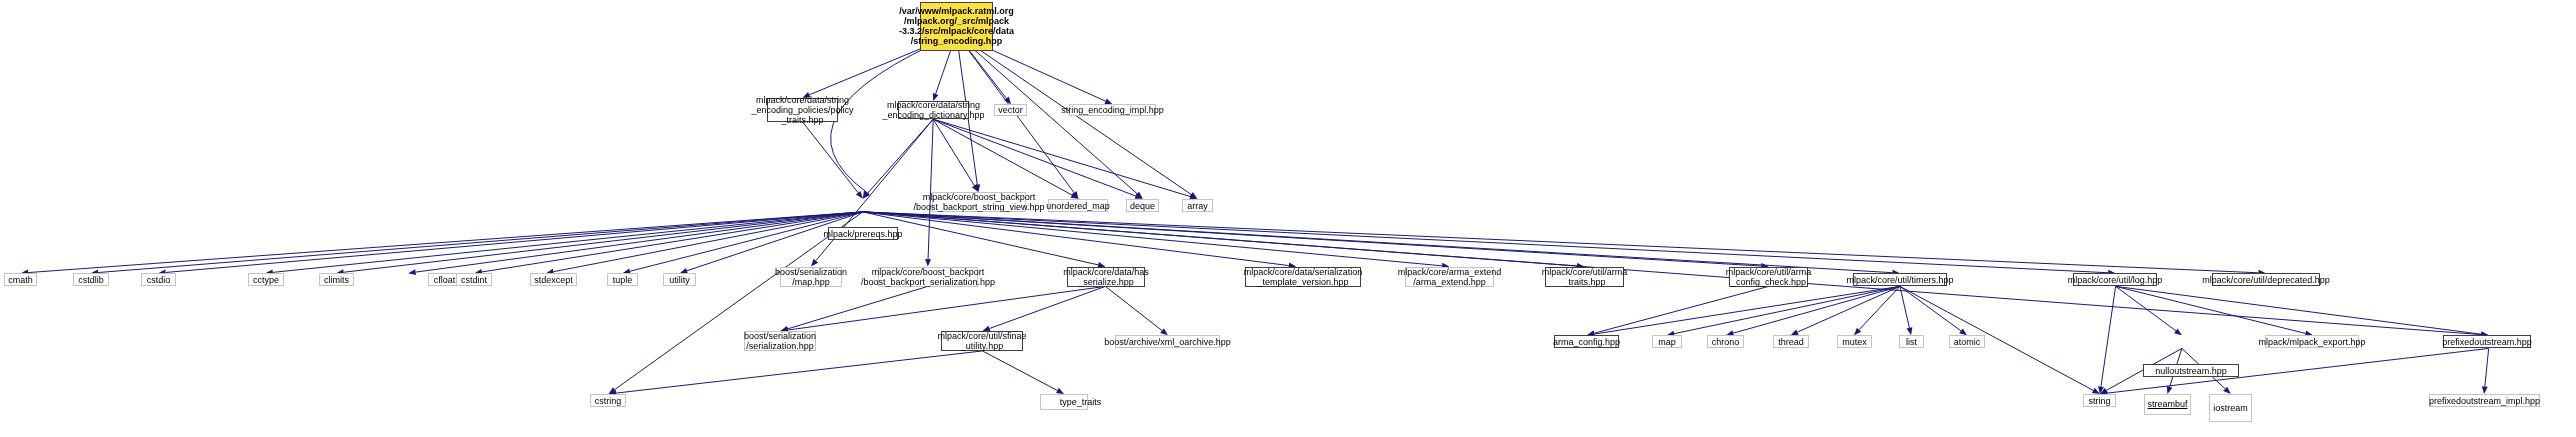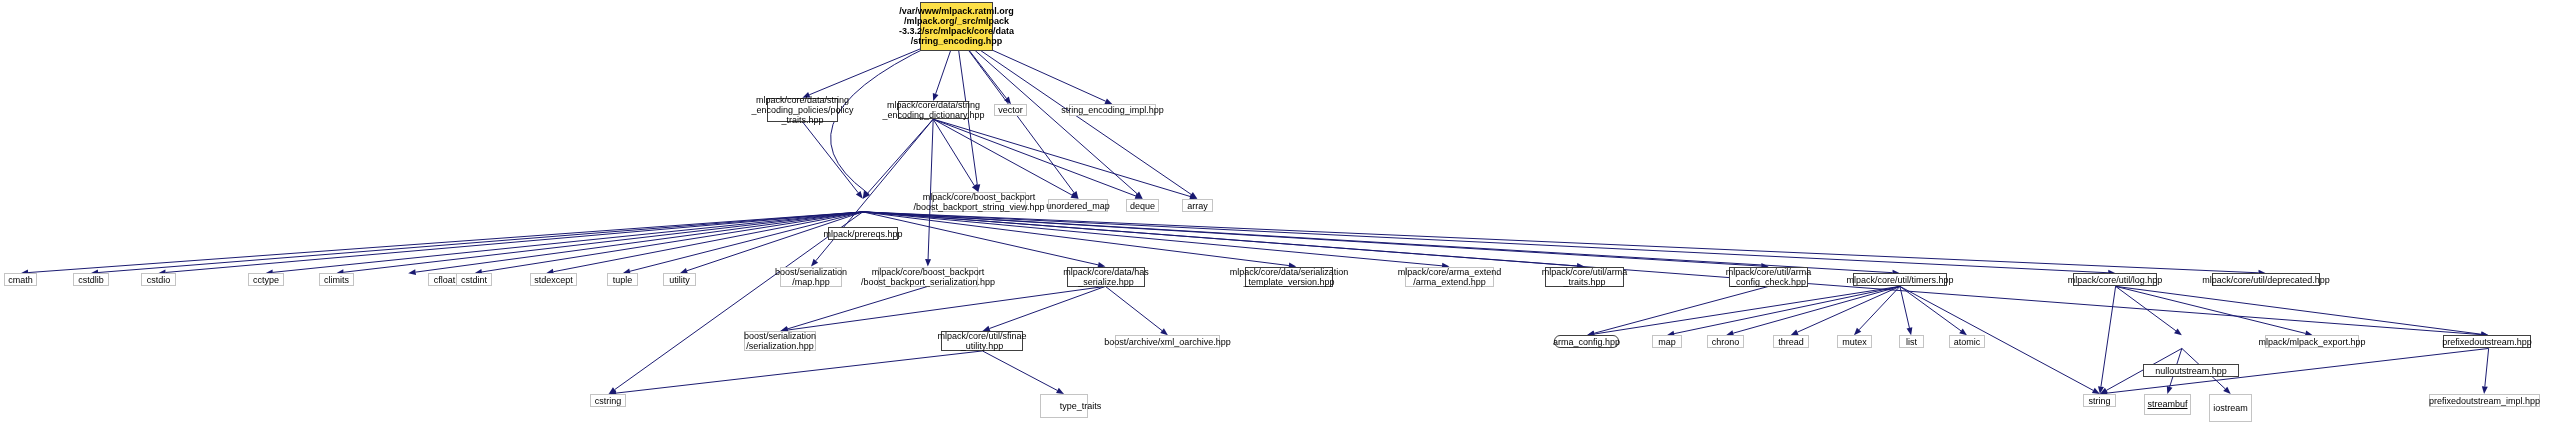--- a/index.html
+++ b/index.html
@@ -290,47 +290,47 @@
       <div class="node sys" style="left: 456px; top: 273px; width: 36px; height: 13.2px;">cstdint</div>
       <div class="node sys" style="left: 522px; top: 273px; width: 47px; height: 13.2px; margin-left: 8px;">stdexcept</div>
       <div class="node sys" style="left: 607px; top: 273px; width: 31px; height: 13.2px;">tuple</div>
       <div class="node sys" style="left: 663px; top: 273px; width: 33px; height: 13.2px;">utility</div>
       <div class="node sys" style="left: 780px; top: 267px; width: 62px; height: 20px;">boost/serialization
 /map.hpp</div>
       <div class="node sys" style="left: 878px; top: 267px; width: 100px; height: 20px;">mlpack/core/boost_backport
 /boost_backport_serialization.hpp</div>
       <div class="node thick" style="left: 1067px; top: 267px; width: 78px; height: 20px;">mlpack/core/data/has
 _serialize.hpp</div>
-      <div class="node thick" style="left: 1245px; top: 267px; width: 88px; height: 20px;">mlpack/core/data/serialization
+      <div class="node thick" style="left: 1245px; top: 267px; width: 116px; height: 20px;">mlpack/core/data/serialization
 _template_version.hpp</div>
       <div class="node sys" style="left: 1405px; top: 267px; width: 89px; height: 20px;">mlpack/core/arma_extend
 /arma_extend.hpp</div>
       <div class="node thick" style="left: 1545px; top: 267px; width: 79px; height: 20px;">mlpack/core/util/arma
 _traits.hpp</div>
       <div class="node thick" style="left: 1729px; top: 267px; width: 79px; height: 20px;">mlpack/core/util/arma
 _config_check.hpp</div>
       <div class="node thick" style="left: 1853px; top: 273px; width: 94px; height: 13.2px;">mlpack/core/util/timers.hpp</div>
       <div class="node thick" style="left: 2073px; top: 273px; width: 84px; height: 13.2px;">mlpack/core/util/log.hpp</div>
       <div class="node thick" style="left: 2212px; top: 273px; width: 108px; height: 13.2px;">mlpack/core/util/deprecated.hpp</div>
       <div class="node thick" style="left: 2443px; top: 335px; width: 88px; height: 13.2px;">prefixedoutstream.hpp</div>
       <div class="node sys" style="left: 744px; top: 331px; width: 72px; height: 20px;">boost/serialization
 /serialization.hpp</div>
       <div class="node thick" style="left: 941px; top: 331px; width: 82px; height: 20px;">mlpack/core/util/sfinae
 _utility.hpp</div>
       <div class="node sys" style="left: 1115px; top: 335px; width: 105px; height: 13.2px;">boost/archive/xml_oarchive.hpp</div>
-      <div class="node thick" style="left: 1554px; top: 335px; width: 65px; height: 13.2px; border-radius: 6px;">arma_config.hpp</div>
+      <div class="node thick" style="left: 1554px; top: 335px; width: 65px; height: 13.2px;">arma_config.hpp</div>
       <div class="node sys" style="left: 1652px; top: 335px; width: 30px; height: 13.2px;">map</div>
       <div class="node sys" style="left: 1707px; top: 335px; width: 37px; height: 13.2px;">chrono</div>
       <div class="node sys" style="left: 1773px; top: 335px; width: 36px; height: 13.2px;">thread</div>
       <div class="node sys" style="left: 1837px; top: 335px; width: 35px; height: 13.2px;">mutex</div>
       <div class="node sys" style="left: 1899px; top: 335px; width: 25px; height: 13.2px;">list</div>
       <div class="node sys" style="left: 1949px; top: 335px; width: 36px; height: 13.2px;">atomic</div>
       <div class="node thick" style="left: 2143px; top: 335px; width: 96px; height: 13.2px; margin-top: 29px;">nulloutstream.hpp</div>
       <div class="node sys" style="left: 2265px; top: 335px; width: 94px; height: 13.2px;">mlpack/mlpack_export.hpp</div>
       <div class="node sys" style="left: 590px; top: 394px; width: 36px; height: 13.2px;">cstring</div>
-      <div class="node sys" style="left: 1040px; top: 394px; width: 48px; height: 24px; padding-left: 33px;">type_traits</div>
+      <div class="node sys" style="left: 1040px; top: 394px; width: 48px; height: 16px; padding-left: 33px;">type_traits</div>
       <div class="node sys" style="left: 2083px; top: 394px; width: 33px; height: 13.2px;">string</div>
       <div class="node sys" style="left: 2144px; top: 394px; width: 47px; height: 21px; text-decoration: underline;">streambuf</div>
       <div class="node sys" style="left: 2209px; top: 394px; width: 43px; height: 28px;">iostream</div>
       <div class="node sys" style="left: 2429px; top: 394px; width: 111px; height: 13.2px;">prefixedoutstream_impl.hpp</div>
     </div>
 </div>
 
 
 </body></html>

